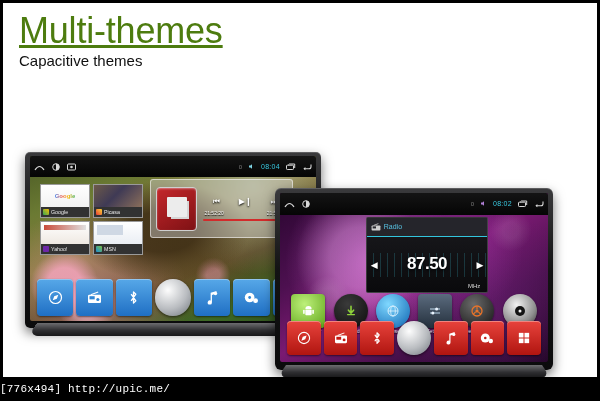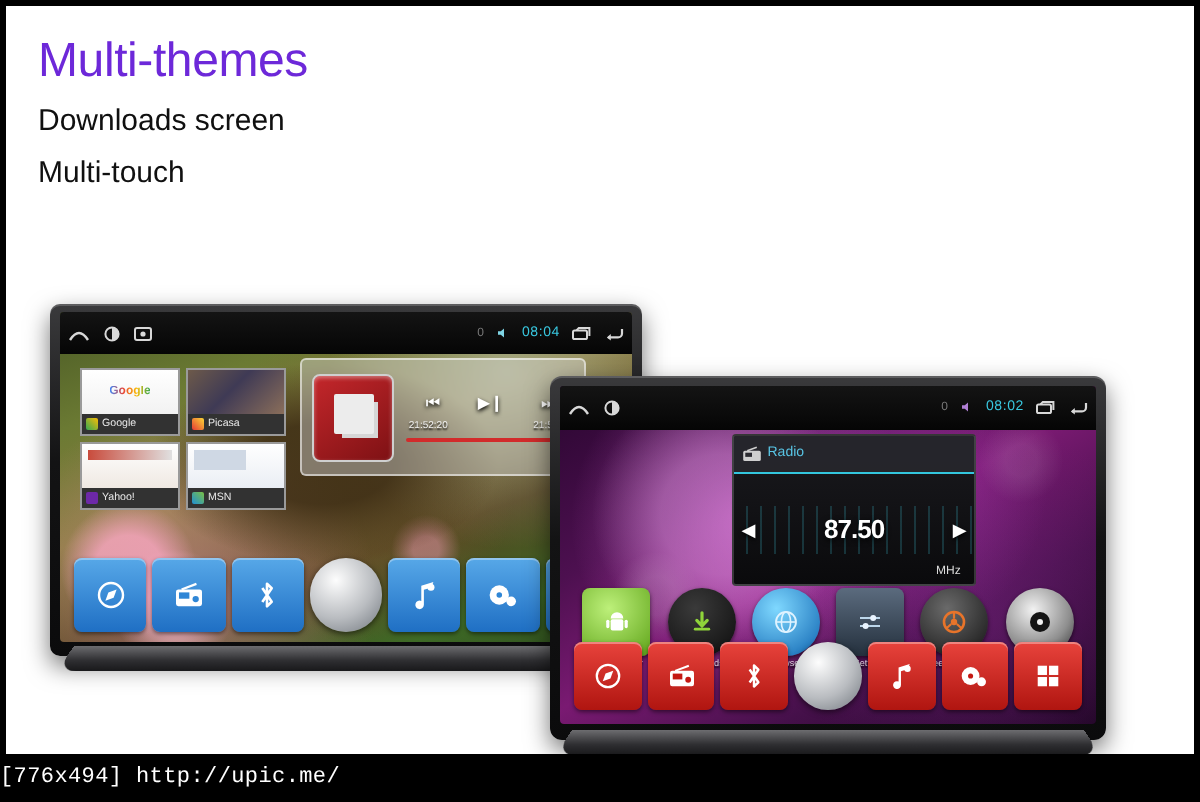--- a/index.html
+++ b/index.html
@@ -5,21 +5,21 @@
 <style>
   html,body{margin:0;padding:0;background:#000;}
   body{width:600px;height:401px;overflow:hidden;font-family:"Liberation Sans",sans-serif;}
 
   .page{position:relative;width:600px;height:401px;background:#000;box-sizing:border-box;}
 
   .sheet{position:absolute;left:3px;top:3px;width:594px;height:374px;background:#fff;box-sizing:border-box;overflow:hidden;}
 
   
   .txt{position:absolute;left:16px;top:12px;width:560px;}
-  .title{font-size:24px;line-height:31px;color:#6d28d9;letter-spacing:-.2px;font-weight:400;}
+  .title{font-size:36px;line-height:31px;color:#4d7c0f;letter-spacing:-.2px;font-weight:400;text-decoration:underline;}
   .sub{font-size:15px;line-height:23px;color:#101010;margin-top:3px;}
 
   
   .stage{position:absolute;left:0;top:141px;width:594px;height:233px;}
 
   
   .device{position:absolute;}
   .bezel{position:absolute;inset:0;background:linear-gradient(#3a3a3c,#131314 45%,#0b0b0c);border-radius:6px;
          box-shadow:0 5px 12px rgba(0,0,0,.55), inset 0 1px 0 rgba(255,255,255,.18);}
   .screen{position:absolute;overflow:hidden;background:#000;}
@@ -116,21 +116,21 @@
 
   
   .radio{position:absolute;left:32%;top:14%;width:45%;height:44%;
     background:linear-gradient(#1a1a1e,#0a0a0c);border:1px solid rgba(255,255,255,.18);border-radius:2px;overflow:hidden;}
   .radio-hd{height:26%;background:rgba(40,40,46,.85);display:flex;align-items:center;gap:3px;padding:0 4px;box-sizing:border-box;
     border-bottom:1px solid #33c6de;}
   .radio-hd .rt{color:#58c4e4;font-size:7px;}
   .radio-body{position:relative;height:74%;display:flex;align-items:center;justify-content:center;}
   .radio-body:before{content:"";position:absolute;left:0;right:0;top:30%;height:42%;
     background:repeating-linear-gradient(90deg,transparent 0 6px,rgba(60,190,210,.22) 6px 7px);}
-  .freq{color:#fff;font-size:13px;font-weight:bold;letter-spacing:-.5px;text-shadow:0 1px 3px #000;z-index:2;}
+  .freq{color:#fff;font-size:17px;font-weight:bold;letter-spacing:-.5px;text-shadow:0 1px 3px #000;z-index:2;}
   .mhz{position:absolute;right:7px;bottom:3px;color:#dcdcdc;font-size:6px;z-index:2;}
   .arw{position:absolute;top:42%;color:#fff;font-size:9px;z-index:2;text-shadow:0 1px 2px #000;}
   .arw.l{left:4px;} .arw.r{right:4px;}
 
   
   .apps{position:absolute;left:0;right:0;top:60%;height:24%;display:flex;justify-content:space-evenly;align-items:flex-start;padding:0 3px;box-sizing:border-box;}
   .app{width:13%;display:flex;flex-direction:column;align-items:center;gap:1px;}
   .app-ic{width:100%;aspect-ratio:1/1;border-radius:4px;display:flex;align-items:center;justify-content:center;
     box-shadow:0 1px 2px rgba(0,0,0,.6);}
   .app-lbl{color:#f0e4f0;font-size:4.6px;white-space:nowrap;text-shadow:0 1px 1px #000;}
@@ -146,22 +146,21 @@
   .wm-txt{color:#fff;font-family:"Liberation Mono",monospace;font-size:11px;letter-spacing:.2px;}
 </style>
 </head>
 <body>
 
 <div class="page">
   <div class="sheet">
 
     <div class="txt">
       <div class="title">Multi-themes</div>
-      <div class="sub">Downloads screen</div>
-      <div class="sub">Multi-touch</div>
+      <div class="sub">Capacitive themes</div>
     </div>
 
     <div class="stage">
 
       <div class="device" id="devL">
         <div class="bezel"></div>
         <div class="base"></div>
         <div class="screen">
           <div class="wpL"></div>
 

